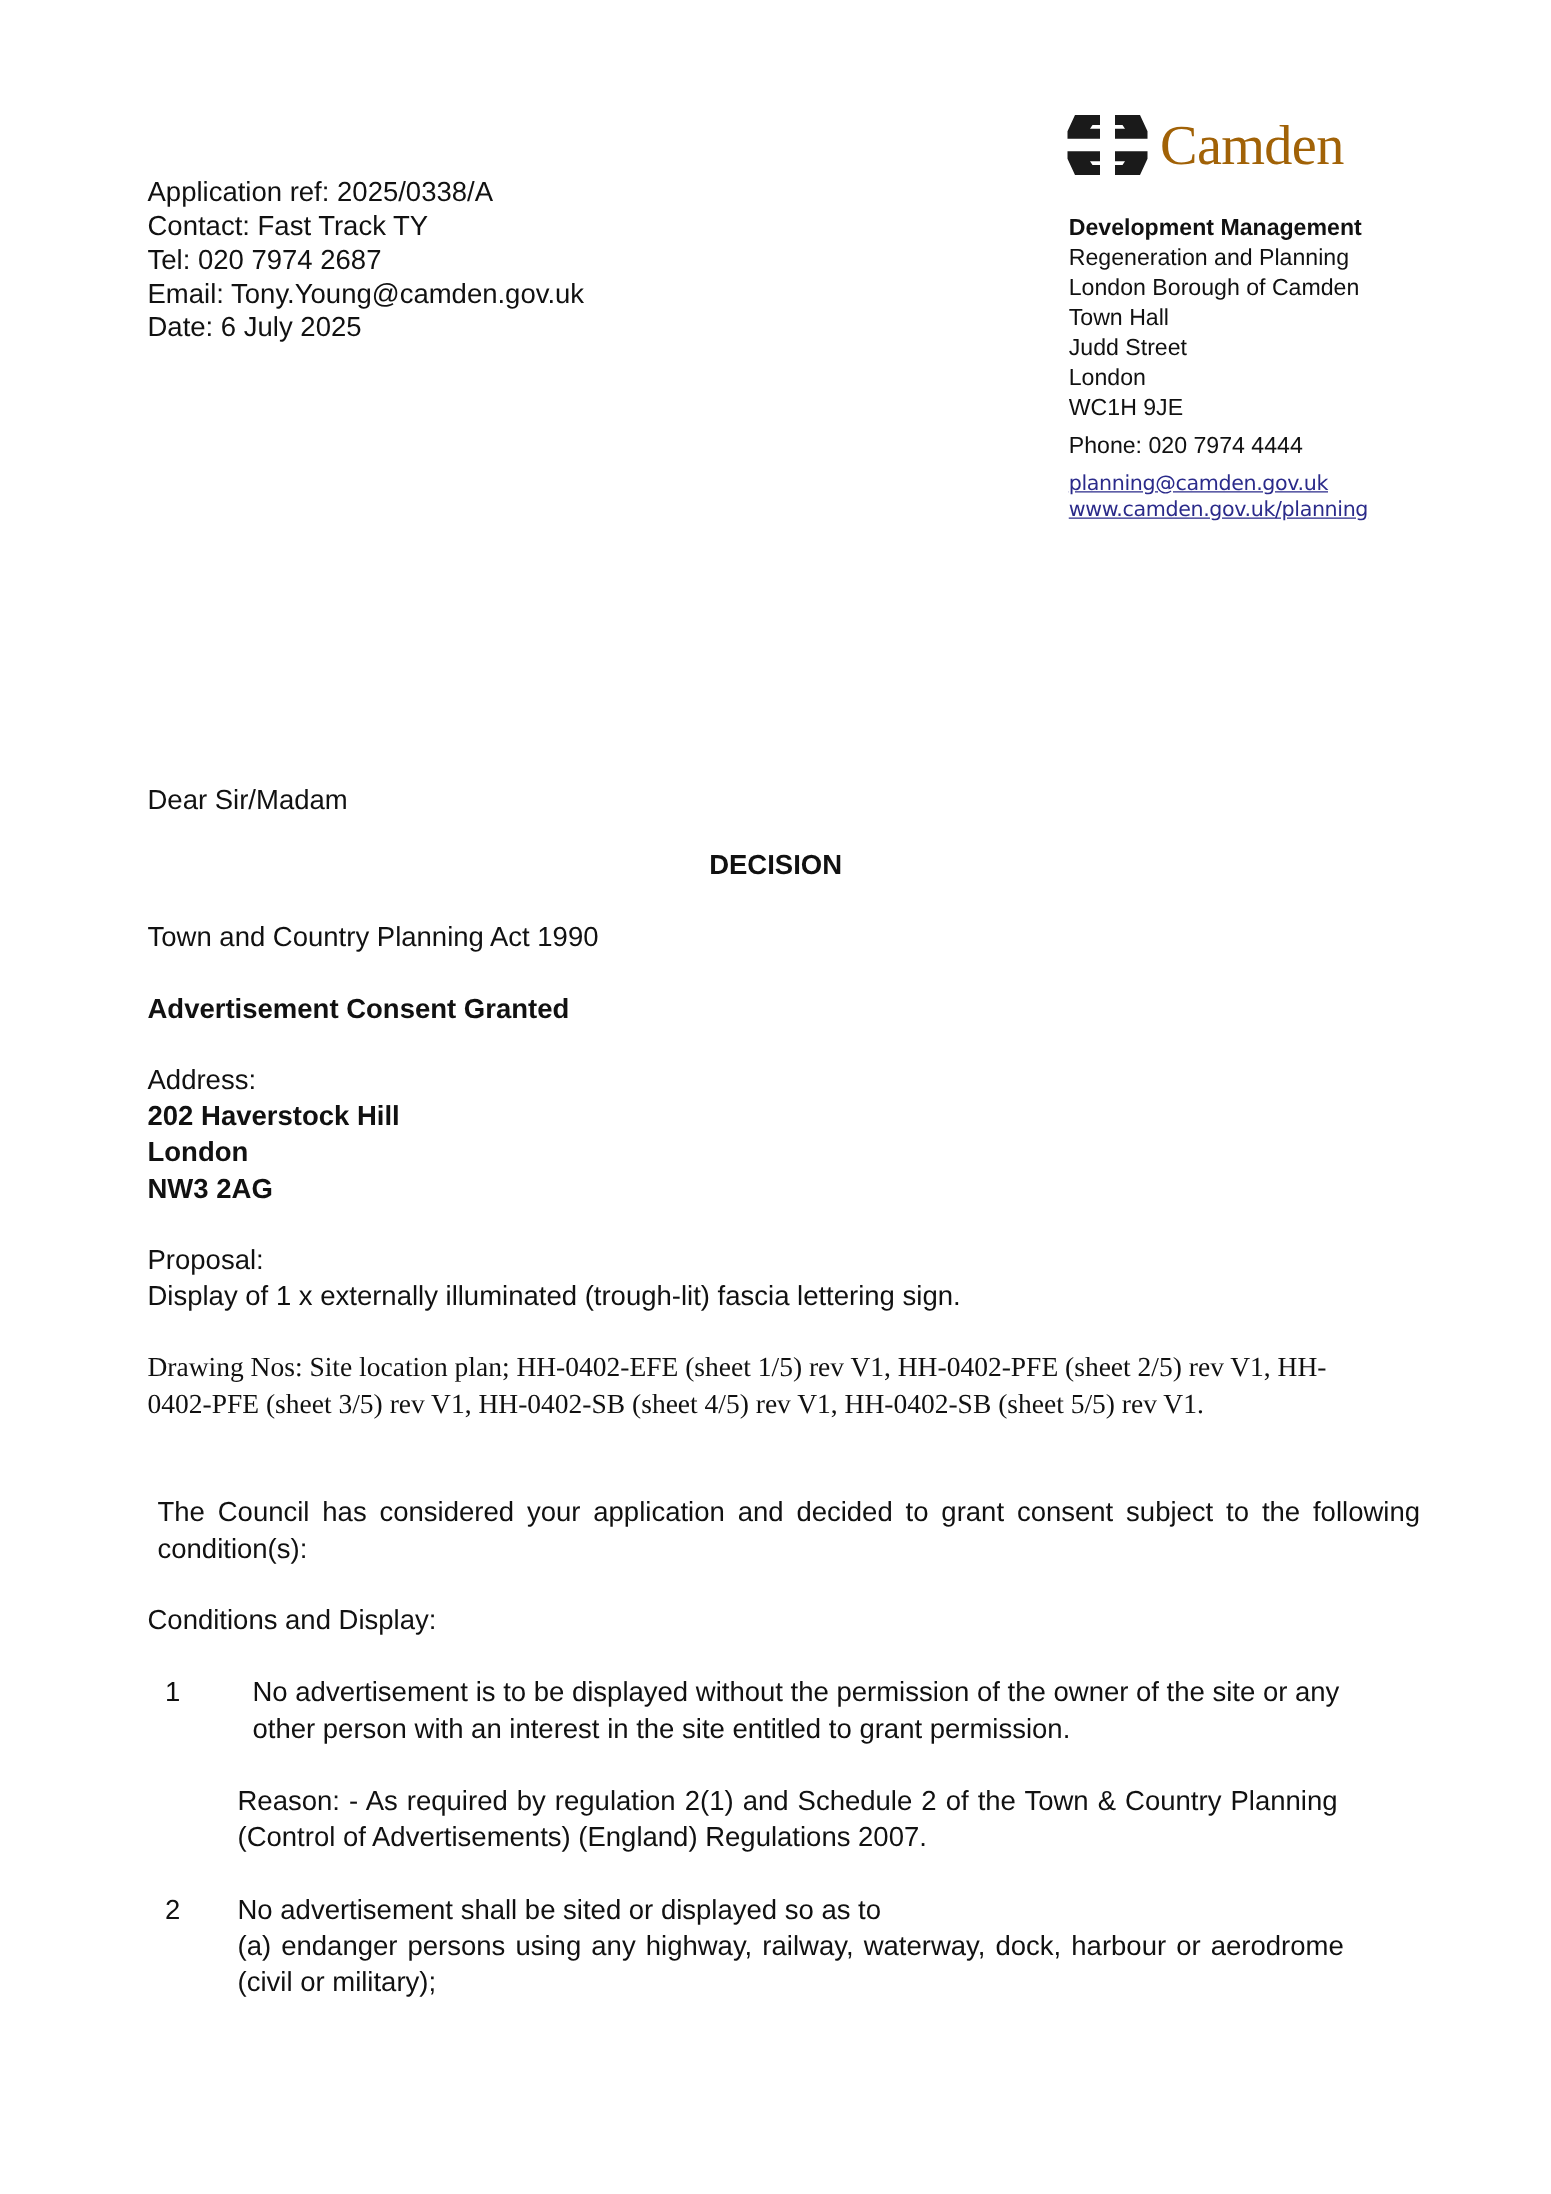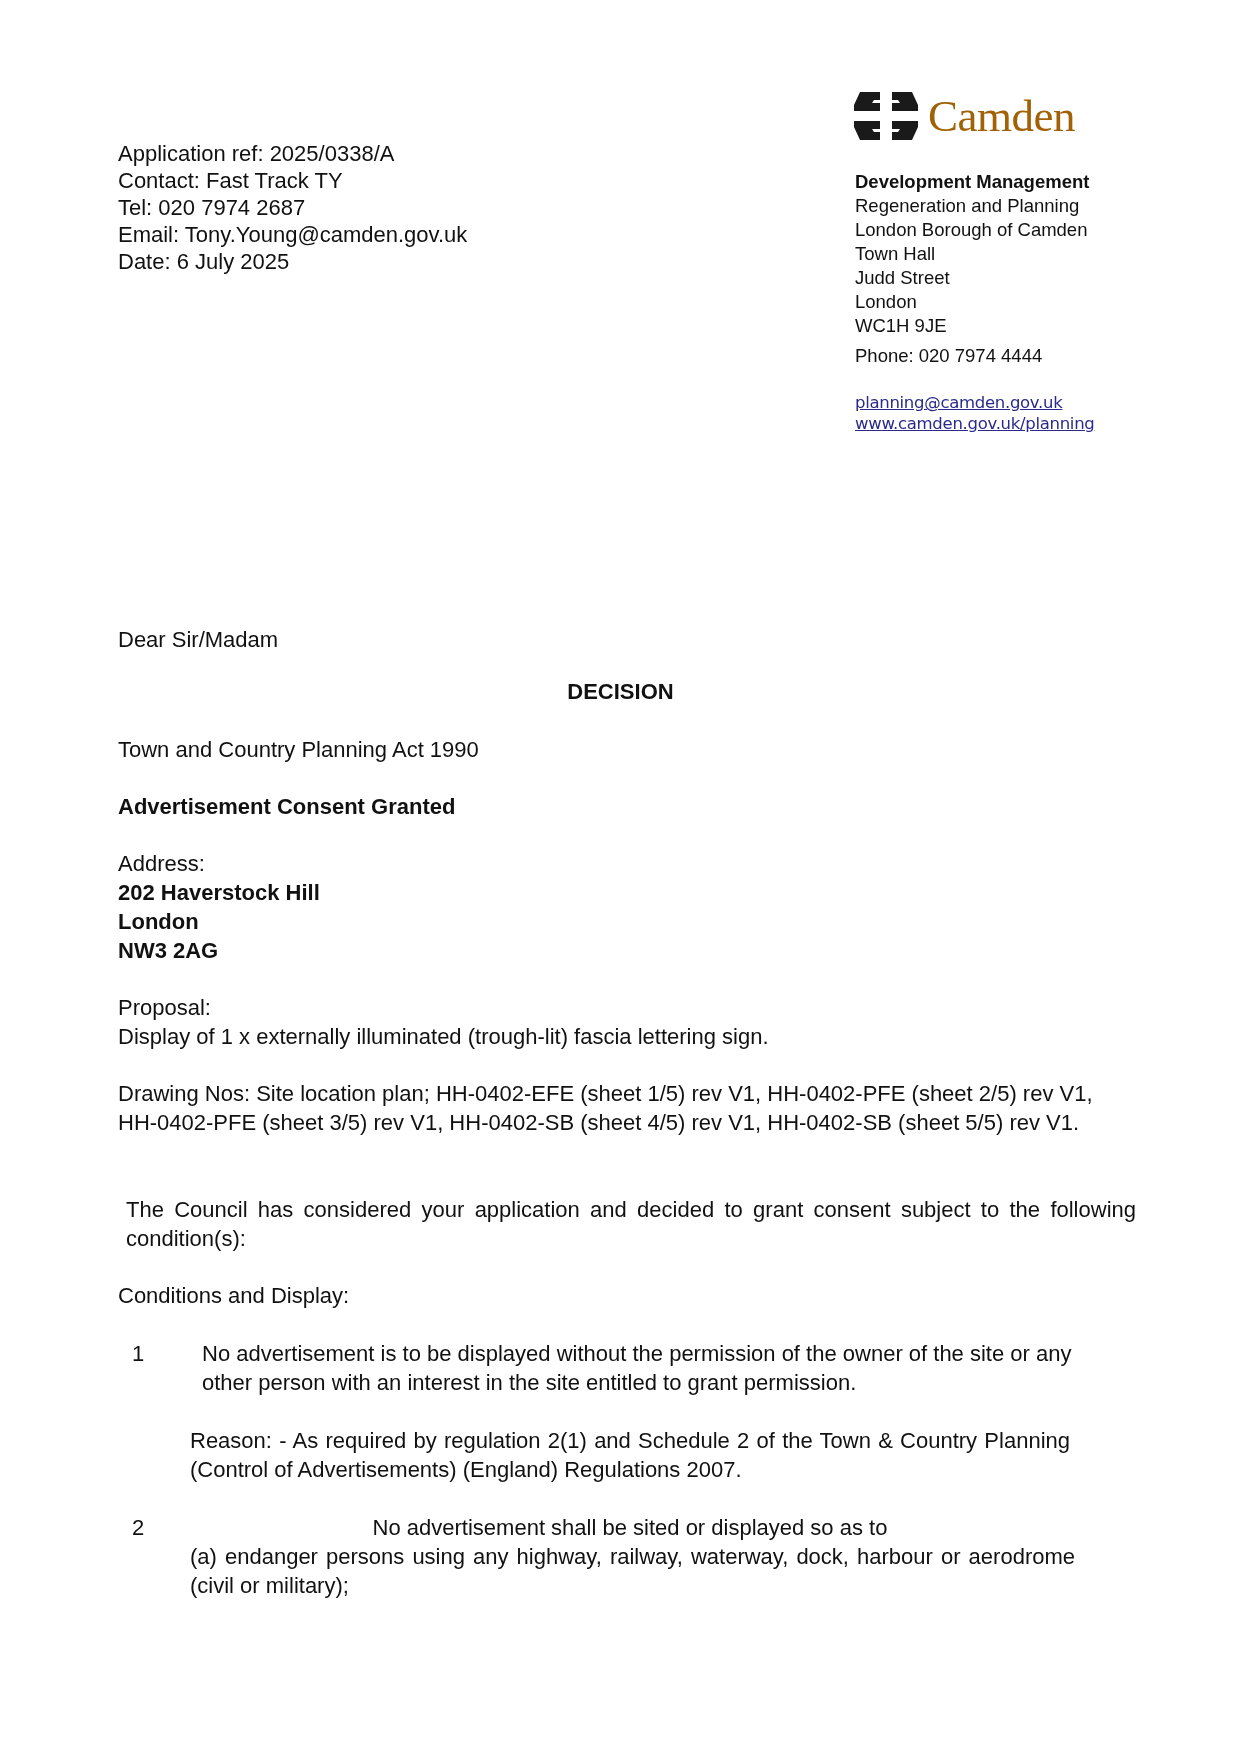--- a/index.html
+++ b/index.html
@@ -45,21 +45,21 @@
 
 <div class="abs right-col" style="left:855px; top:170px;">
   <div class="bold">Development Management</div>
   <div>Regeneration and Planning</div>
   <div>London Borough of Camden</div>
   <div>Town Hall</div>
   <div>Judd Street</div>
   <div>London</div>
   <div>WC1H 9JE</div>
   <div style="margin-top:6px;">Phone: 020 7974 4444</div>
-  <div style="margin-top:24px;">
+  <div style="margin-top:8px;">
     <a class="link" style="display:block;">planning@camden.gov.uk</a>
     <a class="link" style="display:block;">www.camden.gov.uk/planning</a>
   </div>
 </div>
 
 <div class="abs body-text" style="left:118px; top:625px;">Dear Sir/Madam</div>
 
 <div class="abs body-text bold" style="left:0; width:1241px; top:677px; text-align:center;">DECISION</div>
 
 <div class="abs body-text" style="left:118px; top:735px;">Town and Country Planning Act 1990</div>
@@ -71,29 +71,29 @@
   <div class="bold">202 Haverstock Hill</div>
   <div class="bold">London</div>
   <div class="bold">NW3 2AG</div>
 </div>
 
 <div class="abs body-text" style="left:118px; top:993px; width:1010px;">
   <div>Proposal:</div>
   <div>Display of 1 x externally illuminated (trough-lit) fascia lettering sign.</div>
 </div>
 
-<div class="abs body-text" style="left:118px; top:1079px; width:978px;">Drawing Nos: Site location plan; HH-0402-EFE (sheet 1/5) rev V1, HH-0402-PFE (sheet 2/5) rev V1, HH-0402-PFE (sheet 3/5) rev V1, HH-0402-SB (sheet 4/5) rev V1, HH-0402-SB (sheet 5/5) rev V1.</div>
+<div class="abs body-text" style="left:118px; top:1079px; width:978px;font-family:Liberation Serif, serif;">Drawing Nos: Site location plan; HH-0402-EFE (sheet 1/5) rev V1, HH-0402-PFE (sheet 2/5) rev V1, HH-0402-PFE (sheet 3/5) rev V1, HH-0402-SB (sheet 4/5) rev V1, HH-0402-SB (sheet 5/5) rev V1.</div>
 
 <div class="abs body-text justify" style="left:126px; top:1195px; width:1010px;">The Council has considered your application and decided to grant consent subject to the following condition(s):</div>
 
 <div class="abs body-text" style="left:118px; top:1281px;">Conditions and Display:</div>
 
 <div>
   <div class="cond-num" style="top:1339px;">1</div>
   <div class="cond-text" style="top:1339px; width:880px;margin-left:12px;">No advertisement is to be displayed without the permission of the owner of the site or any other person with an interest in the site entitled to grant permission.</div>
   <div class="cond-text justify" style="top:1426px; width:880px;">Reason: - As required by regulation 2(1) and Schedule 2 of the Town &amp; Country Planning (Control of Advertisements) (England) Regulations 2007.</div>
 </div>
 
 <div>
   <div class="cond-num" style="top:1513px;">2</div>
-  <div class="cond-text" style="top:1513px; width:880px;text-align:center;">No advertisement shall be sited or displayed so as to</div>
+  <div class="cond-text" style="top:1513px; width:880px;">No advertisement shall be sited or displayed so as to</div>
   <div class="cond-text justify" style="top:1542px; width:885px;">(a) endanger persons using any highway, railway, waterway, dock, harbour or aerodrome (civil or military);</div>
 </div>
 
 </body></html>

